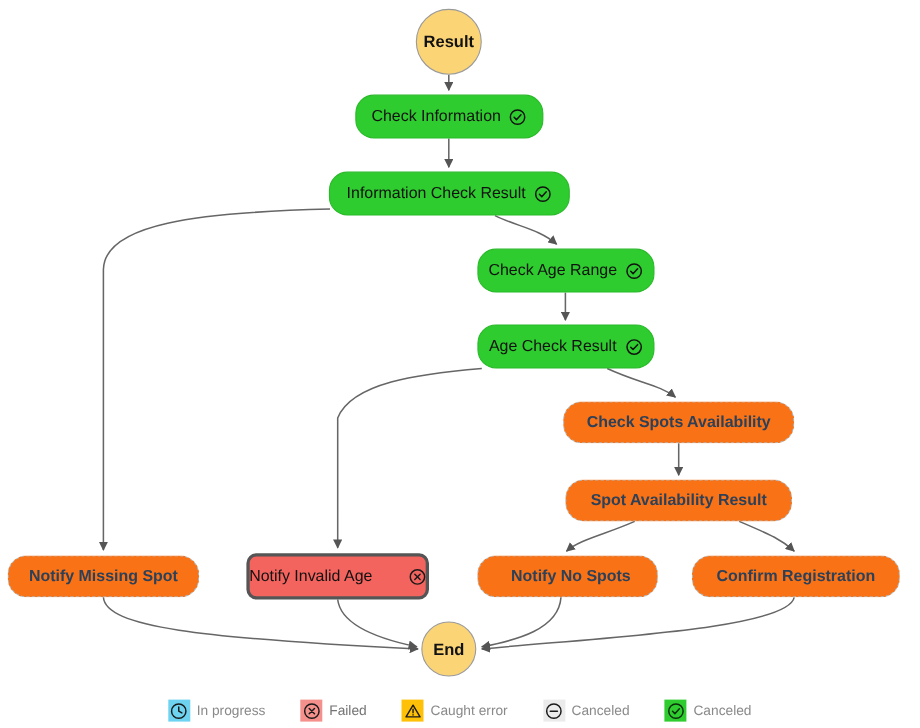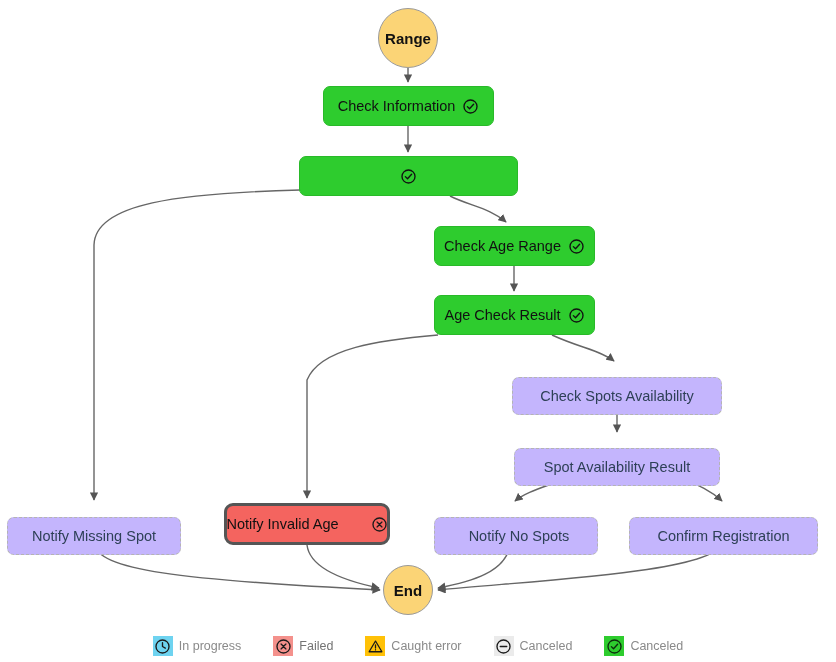--- a/index.html
+++ b/index.html
@@ -40,38 +40,37 @@
   .node-terminal {
     border-radius: 50%;
     background: #FBD476;
     border: 1px solid #9a9a9a;
     color: #111111;
     font-size: 15px;
     font-weight: 700;
   }
   
   .node-box {
-    border-radius: 7px;
+    border-radius: 17px;
     font-size: 14.5px;
     padding: 0 14px;
     gap: 7px;
   }
   .node-success {
     background: #2ECC2E;
     border: 1px solid #29b929;
     color: #111111;
     font-weight: 400;
   }
   
   .node-pending {
-    background: #c4b5fd;
+    background: #f97316;
     border: 1px dashed #b4b4b4;
     color: #2e4057;
-    font-weight: 400;
-    margin-top: 12px;
+    font-weight: 700;
   }
   
   .node-failed {
     background: #F4645F;
     border: 3px solid #555555;
     color: #111111;
     font-weight: 400;
     border-radius: 9px;
     gap: 32px;
   }
@@ -135,32 +134,33 @@
         <path d="M 672,474 C 700,486 710,490 722,501" marker-end="url(#arrow)"></path>
         <path d="M 94,543 C 96,570 180,580 380,590" marker-end="url(#arrow)"></path>
         <path d="M 307,545 C 310,570 350,582 379,588" marker-end="url(#arrow)"></path>
         <path d="M 510,543 C 508,572 470,582 438,588" marker-end="url(#arrow)"></path>
         <path d="M 722,543 C 716,572 540,580 438,590" marker-end="url(#arrow)"></path>
       </g>
   </svg>
 
   <div id="nodes-layer">
       <div class="node node-terminal" style="left: 378px; top: 8px; width: 60px; height: 60px;">
-        <span>Range</span>
+        <span>Result</span>
       </div>
       <div class="node node-box node-success" style="left: 323px; top: 86px; width: 171px; height: 40px;">
         <span>Check Information</span>
         <span class="status-glyph">
           <svg width="17" height="17" viewBox="0 0 24 24" fill="none" stroke="#111111" stroke-width="1.9" stroke-linecap="round" stroke-linejoin="round">
             <circle cx="12" cy="12" r="9.2"></circle>
             <path d="M7.6 12.2 L10.6 15.2 L16.4 8.9"></path>
           </svg>
         </span>
       </div>
       <div class="node node-box node-success" style="left: 299px; top: 156px; width: 219px; height: 40px;">
+        <span>Information Check Result</span>
         <span class="status-glyph">
           <svg width="17" height="17" viewBox="0 0 24 24" fill="none" stroke="#111111" stroke-width="1.9" stroke-linecap="round" stroke-linejoin="round">
             <circle cx="12" cy="12" r="9.2"></circle>
             <path d="M7.6 12.2 L10.6 15.2 L16.4 8.9"></path>
           </svg>
         </span>
       </div>
       <div class="node node-box node-success" style="left: 434px; top: 226px; width: 161px; height: 40px;">
         <span>Check Age Range</span>
         <span class="status-glyph">

